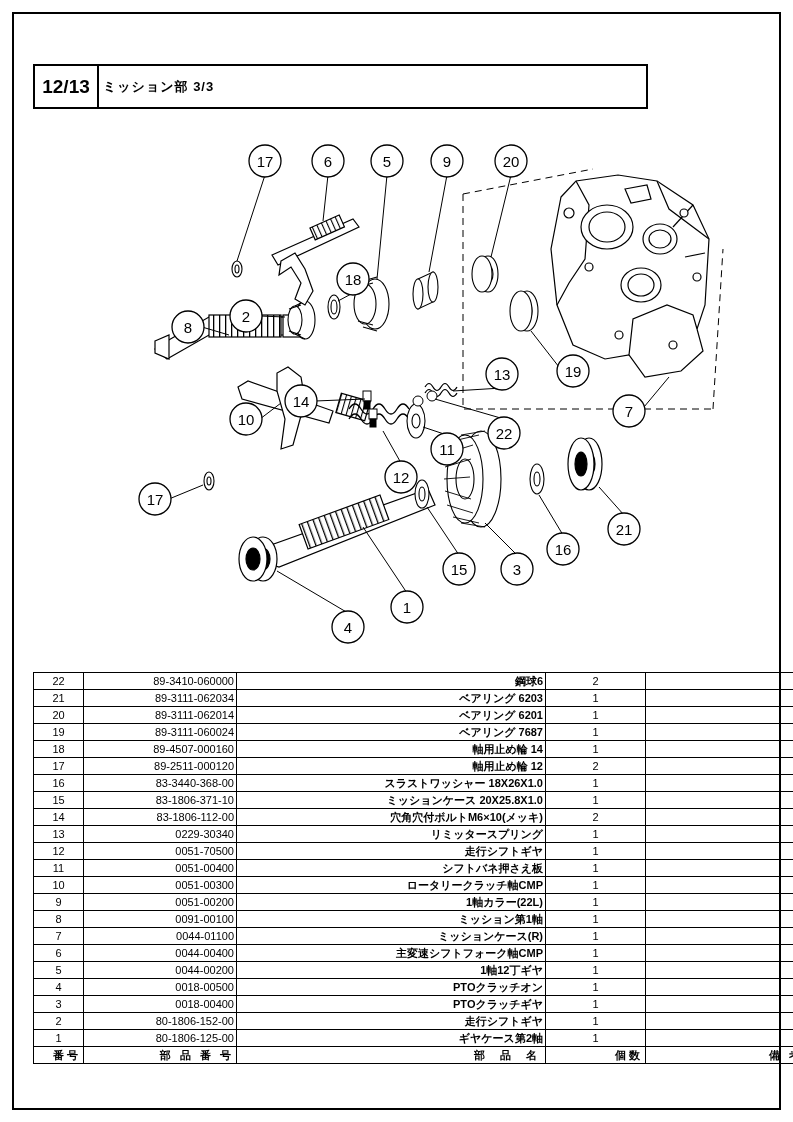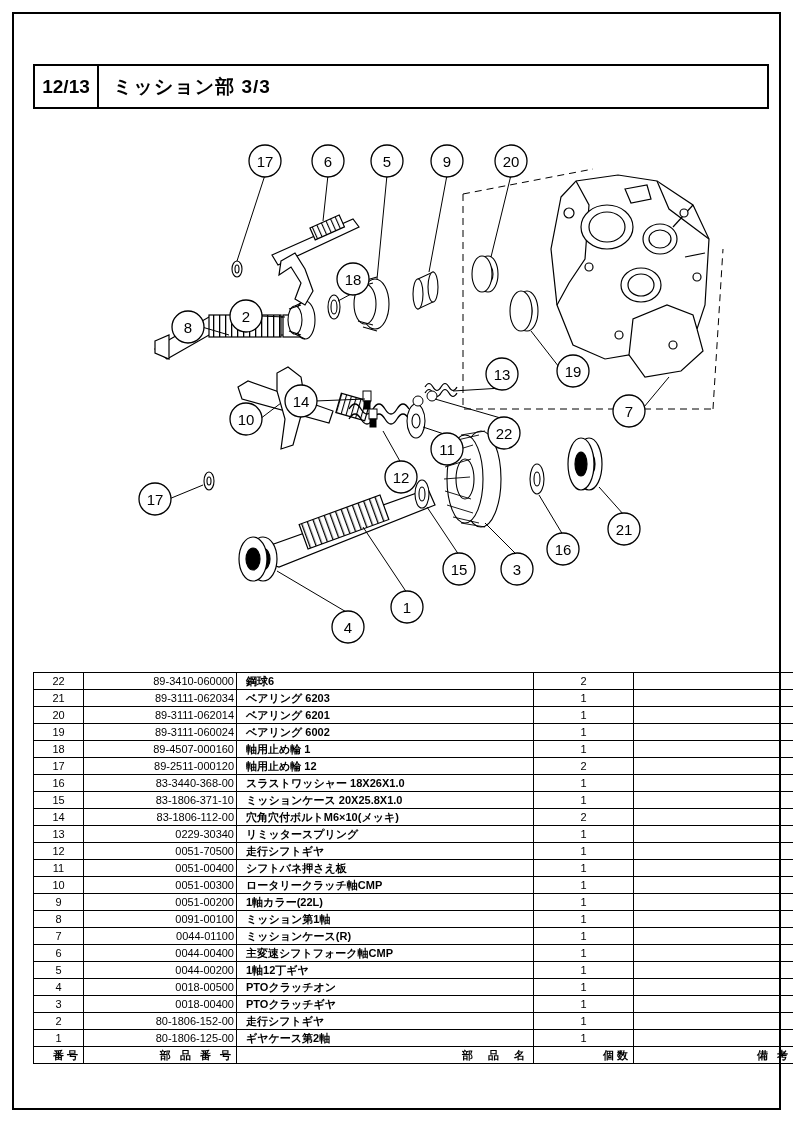--- a/index.html
+++ b/index.html
@@ -25,43 +25,43 @@
     width: 769px;
     height: 1098px;
     border: 2px solid #000;
     box-sizing: border-box;
   }
   
   .title-block {
     position: absolute;
     left: 33px;
     top: 64px;
-    width: 736px;
+    width: 615px;
     height: 45px;
     border: 2px solid #000;
     box-sizing: border-box;
     display: flex;
     align-items: stretch;
   }
   .title-page-no {
     width: 62px;
     border-right: 2px solid #000;
     display: flex;
     align-items: center;
     justify-content: center;
     font-size: 19px;
     font-weight: bold;
     letter-spacing: 0px;
   }
   .title-text {
     flex: 1;
     display: flex;
     align-items: center;
-    padding-left: 14px;
-    font-size: 19px;
+    padding-left: 4px;
+    font-size: 13px;
     font-weight: bold;
     letter-spacing: 1px;
   }
   
   .drawing {
     position: absolute;
     left: 33px;
     top: 109px;
     width: 727px;
     height: 560px;
@@ -82,21 +82,21 @@
   .parts-table td {
     border: 1px solid #000;
     height: 16px;
     line-height: 15px;
     padding: 0 2px;
     white-space: nowrap;
     overflow: hidden;
   }
   .parts-table .c-no      { width: 45px;  text-align: center; }
   .parts-table .c-partno  { width: 145px; text-align: right; padding-left: 5px; }
-  .parts-table .c-name    { width: 285px; text-align: left; padding-left: 9px; font-weight: bold; }
+  .parts-table .c-name    { width: 285px; text-align: right; padding-left: 21px; font-weight: bold; }
   .parts-table .c-qty     { width: 95px;  text-align: center; }
   .parts-table .c-remark  { width: 155px; text-align: center; }
   .parts-table tr.header-row td {
     font-weight: bold;
     letter-spacing: 3px;
     text-align: right;
     padding-left: 0;
   }
   .parts-table tr.header-row .c-name { letter-spacing: 6px; }
   
@@ -434,28 +434,28 @@
         <tr>
           <td class="c-no">20</td>
           <td class="c-partno">89-3111-062014</td>
           <td class="c-name">ベアリング 6201</td>
           <td class="c-qty">1</td>
           <td class="c-remark"></td>
         </tr>
         <tr>
           <td class="c-no">19</td>
           <td class="c-partno">89-3111-060024</td>
-          <td class="c-name">ベアリング 6002</td>
+          <td class="c-name">ベアリング 7687</td>
           <td class="c-qty">1</td>
           <td class="c-remark"></td>
         </tr>
         <tr>
           <td class="c-no">18</td>
           <td class="c-partno">89-4507-000160</td>
-          <td class="c-name">軸用止め輪 1</td>
+          <td class="c-name">軸用止め輪 14</td>
           <td class="c-qty">1</td>
           <td class="c-remark"></td>
         </tr>
         <tr>
           <td class="c-no">17</td>
           <td class="c-partno">89-2511-000120</td>
           <td class="c-name">軸用止め輪 12</td>
           <td class="c-qty">2</td>
           <td class="c-remark"></td>
         </tr>

